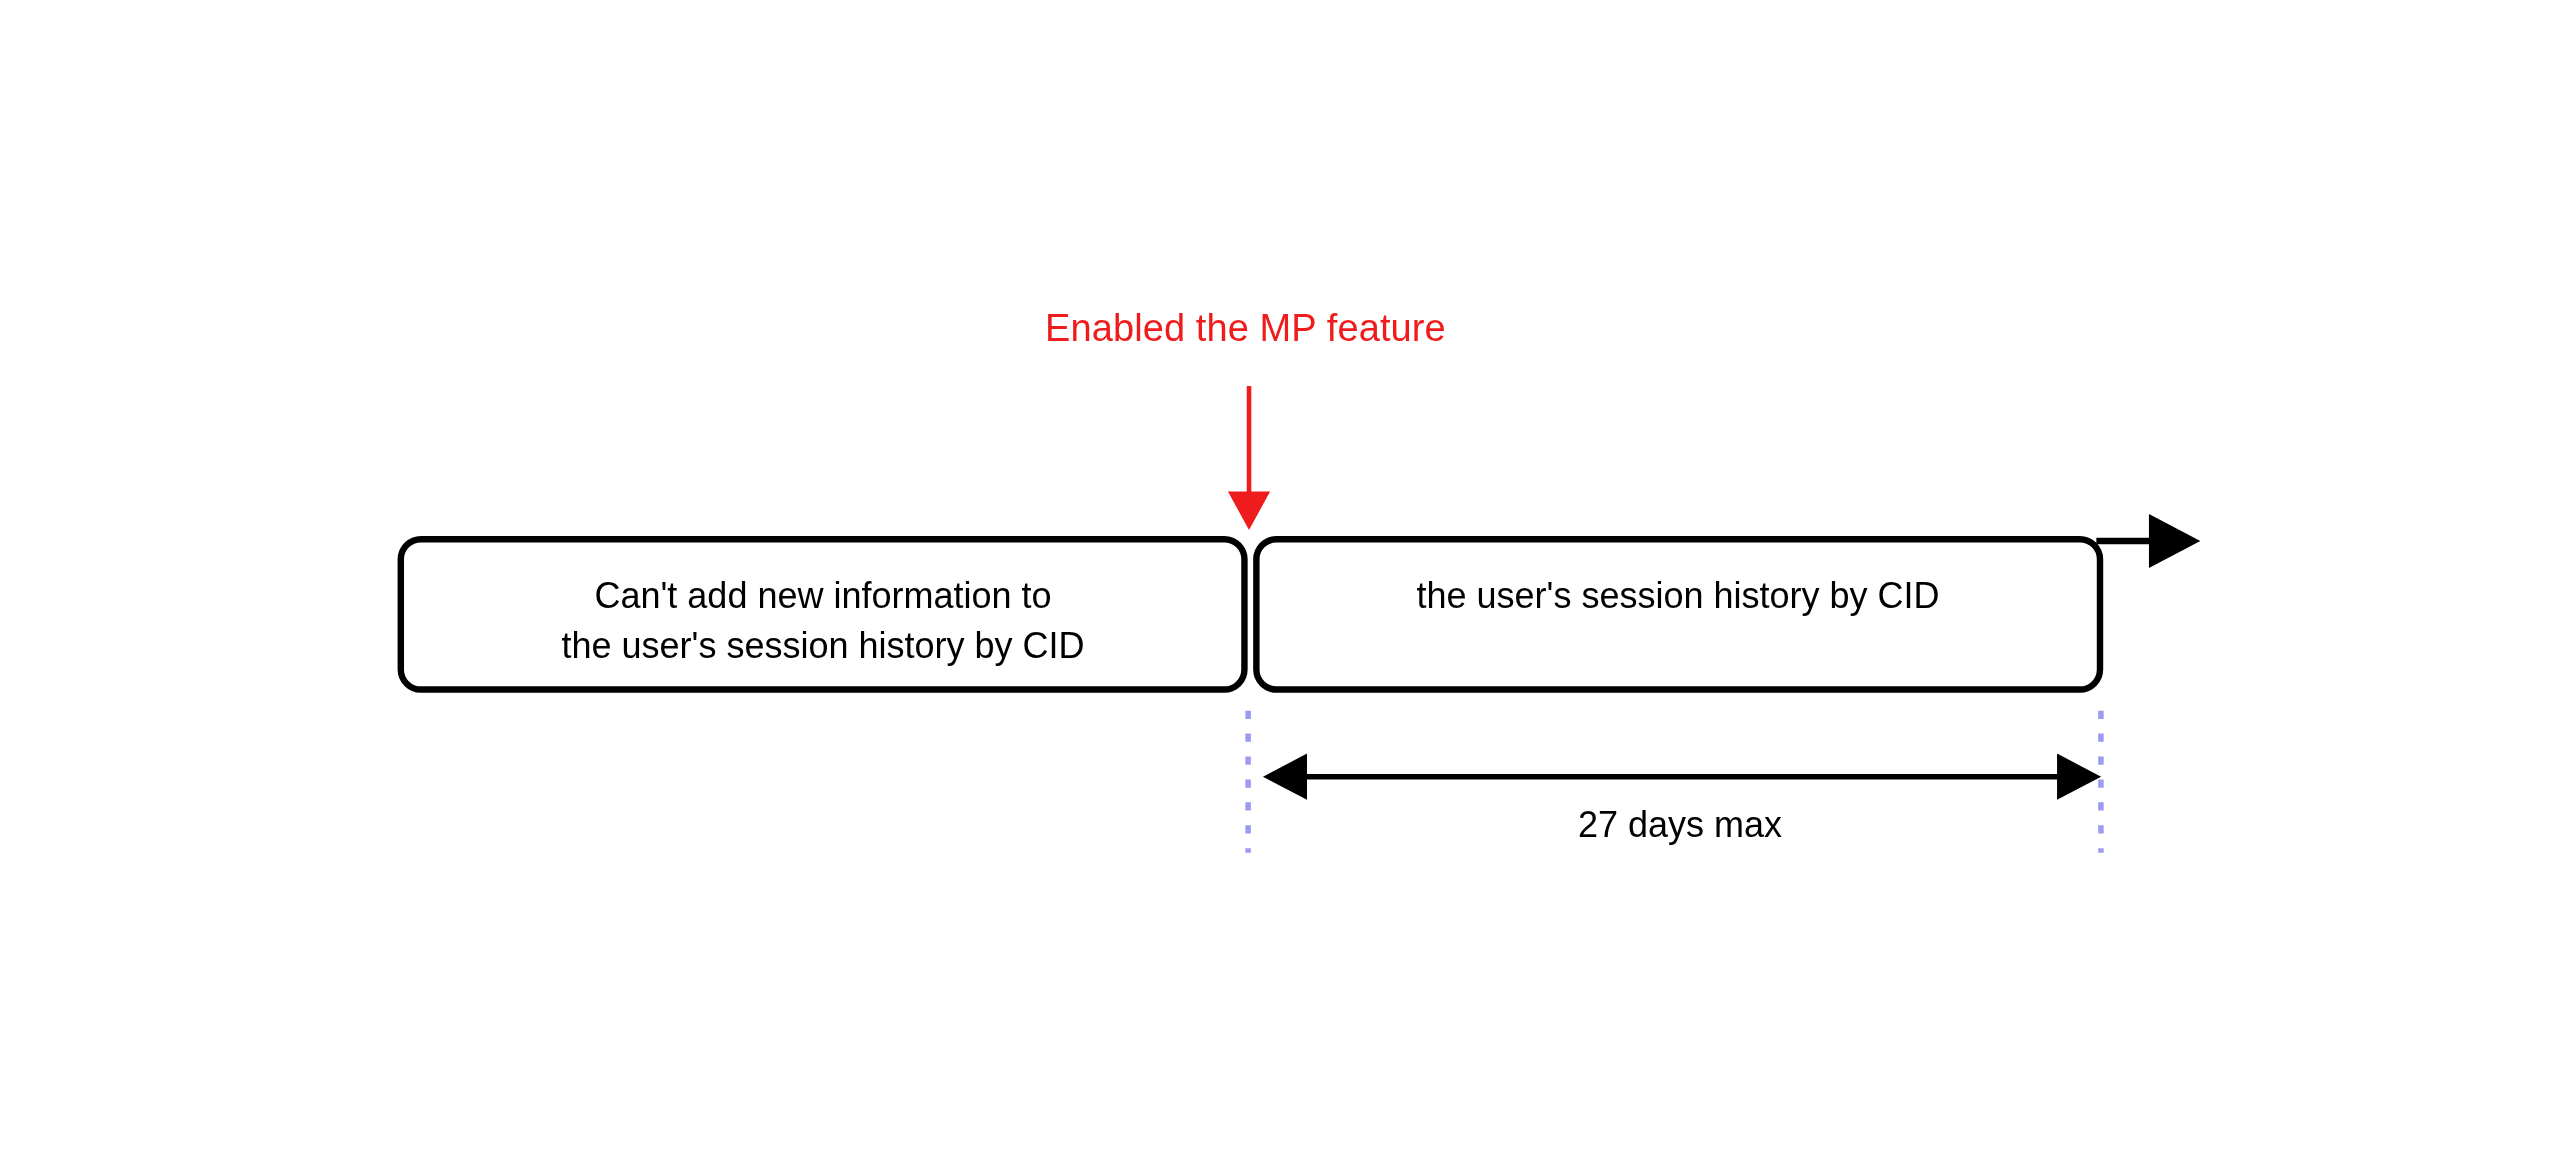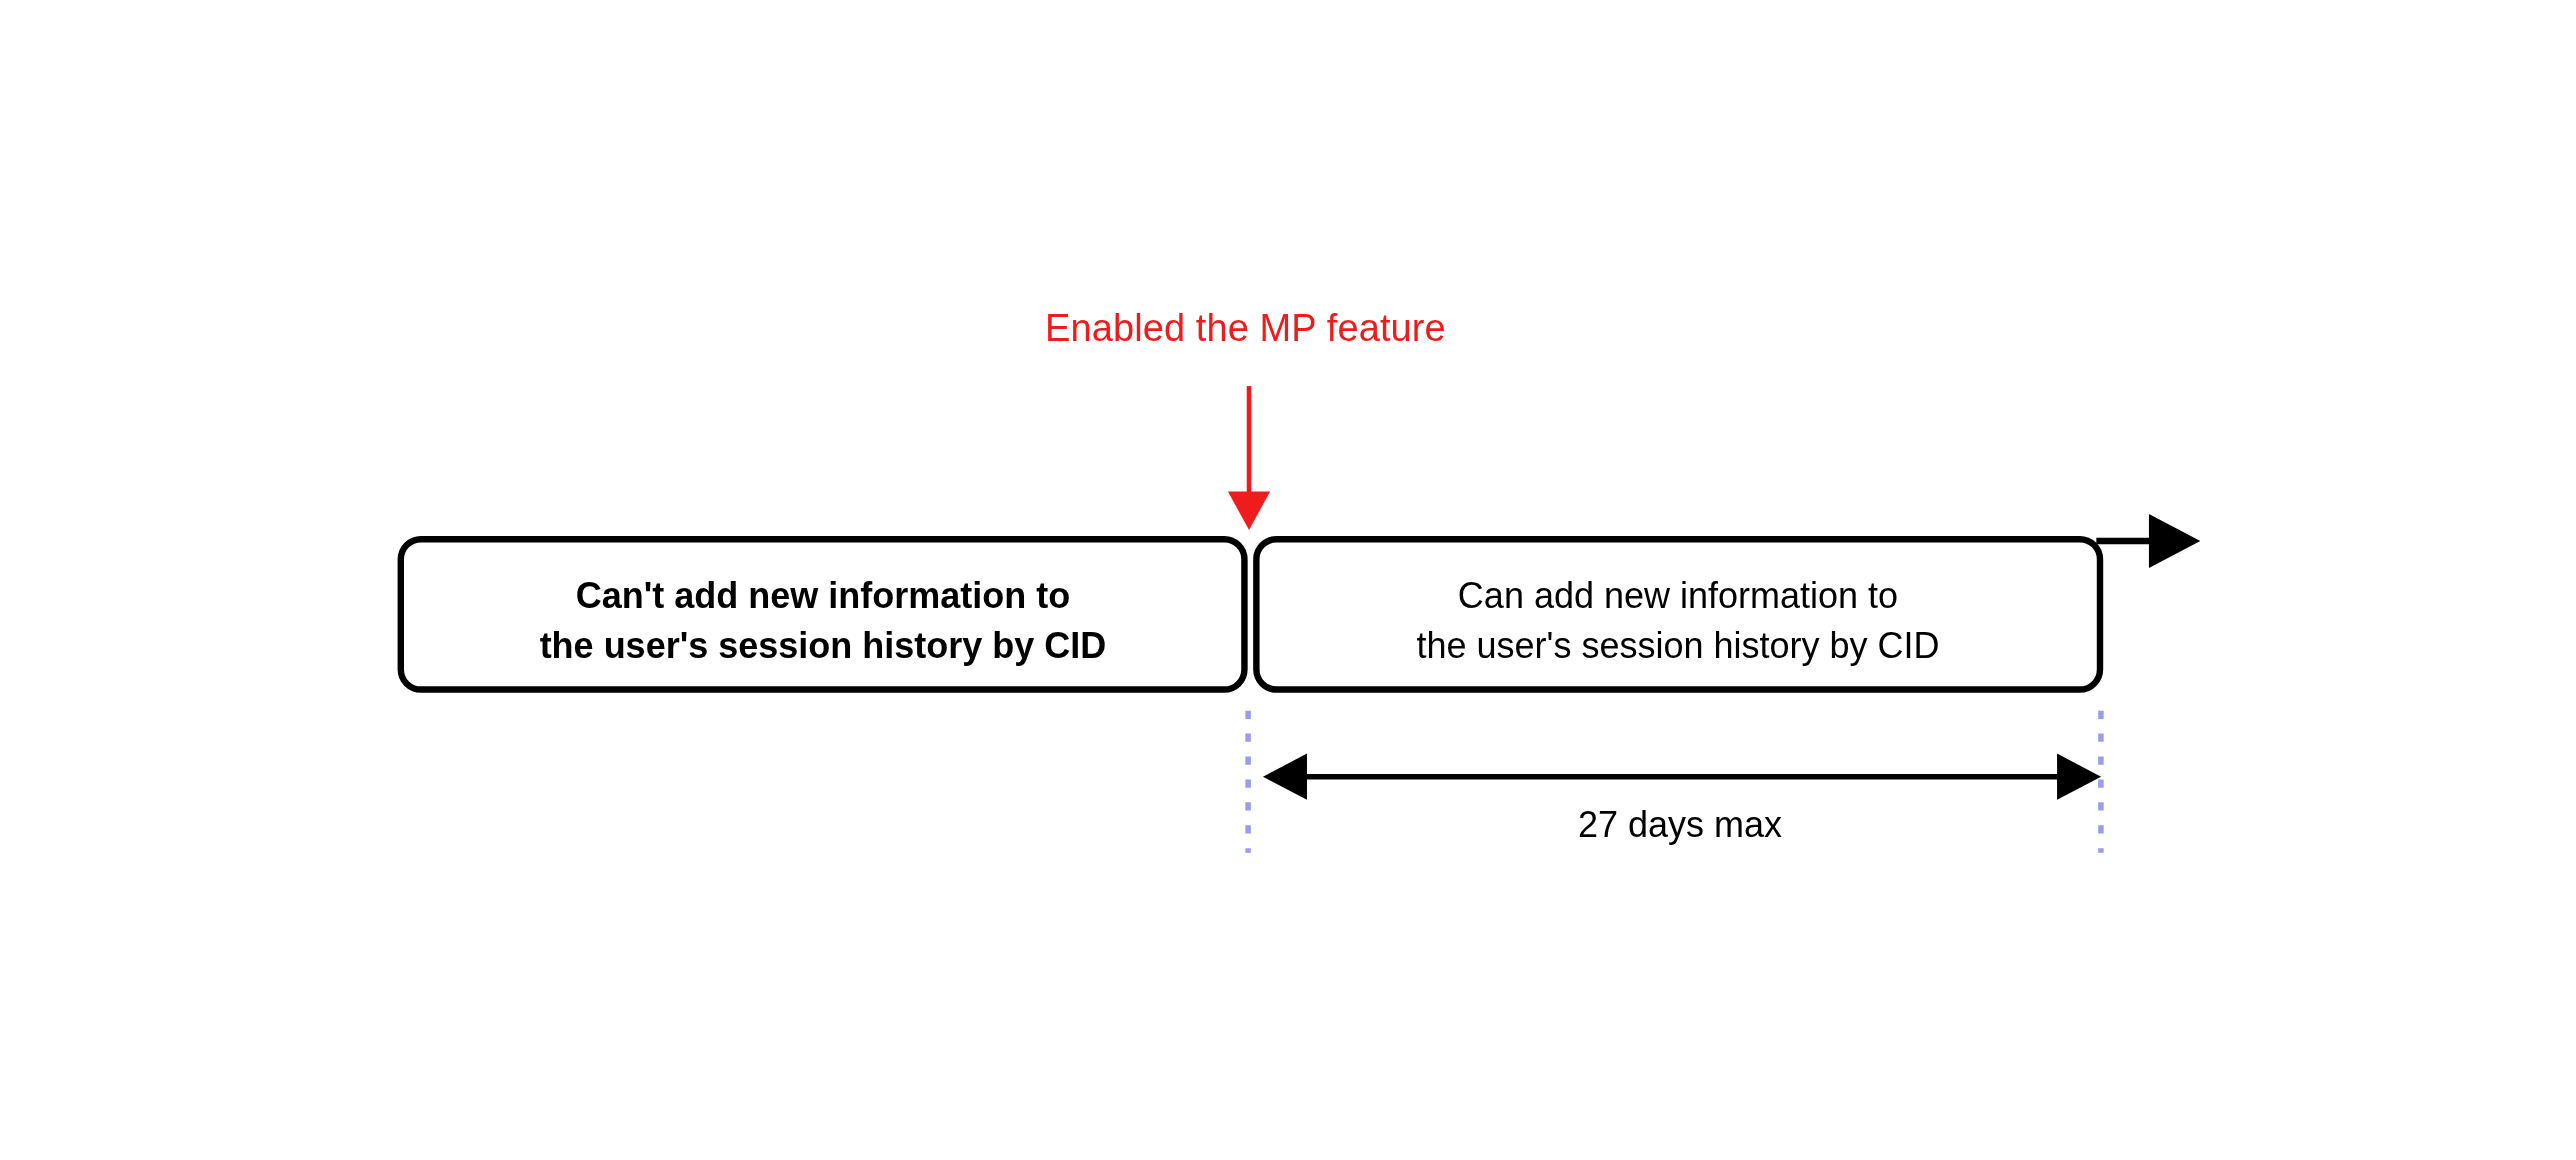--- a/index.html
+++ b/index.html
@@ -55,21 +55,20 @@
     text-align: center;
     color: #000000;
     font-size: 36px;
     line-height: 50px;
     white-space: nowrap;
   }
   #phase-before-label {
     left: 401px;
     top: 571px;
     width: 844px;
-    font-weight: bold;
   }
   #phase-after-label {
     left: 1256px;
     top: 571px;
     width: 844px;
   }
   
   #duration-label {
     left: 1279px;
     top: 805px;
@@ -118,21 +117,20 @@
   <div class="layer-text">
 
     <div class="txt" id="event-label">Enabled the MP feature</div>
 
     <div class="txt phase-label" id="phase-before-label">
       <div>Can't add new information to</div>
       <div>the user's session history by CID</div>
     </div>
 
     <div class="txt phase-label" id="phase-after-label">
-      <div>Can add new information to</div>
       <div>the user's session history by CID</div>
     </div>
 
     <div class="txt" id="duration-label">27 days max</div>
   </div>
 
 </div>
 
 
 </body></html>

